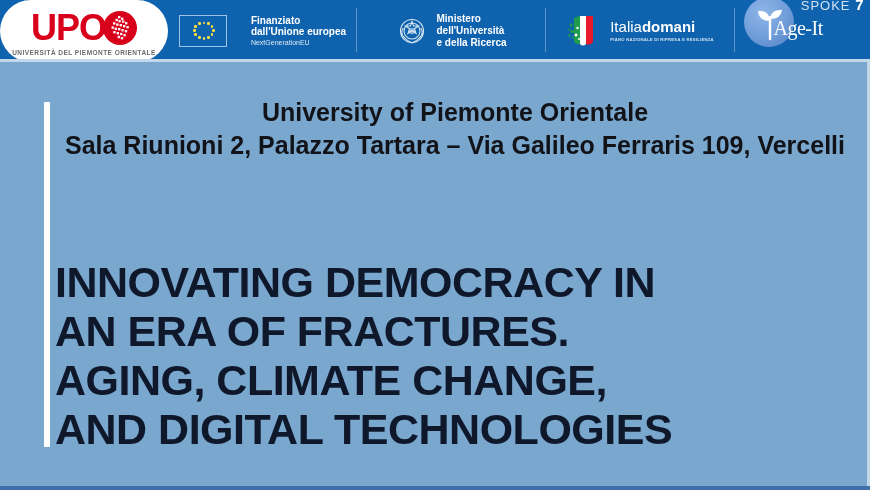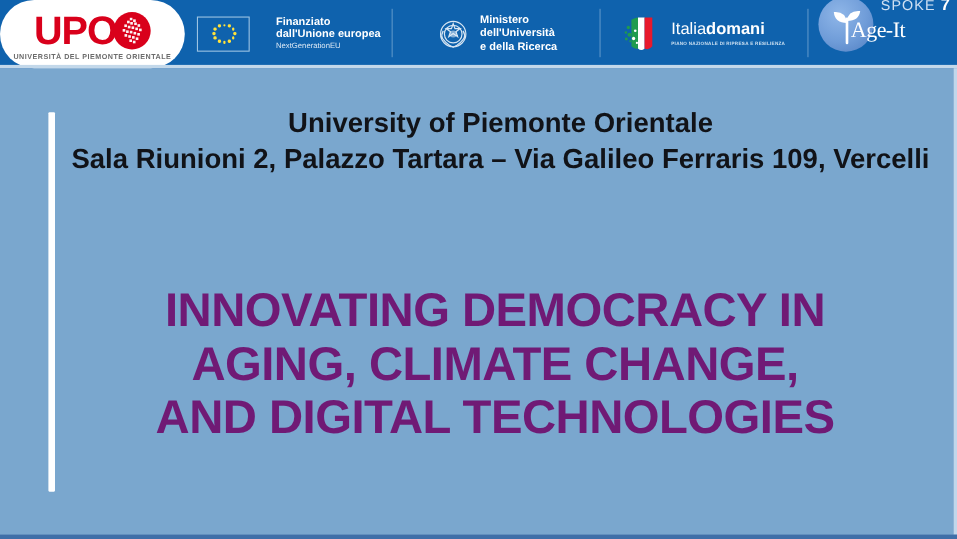--- a/index.html
+++ b/index.html
@@ -232,22 +232,21 @@
   }
   .info-line.l1 { font-size: 25px; }
   .info-line.l2 { font-size: 25px; }
   .info-line.l3 { font-size: 25px; }
 
   .title-block {
     position: absolute;
     left: 55px;
     top: 258px;
     width: 790px;
-    text-align: center;
-    color: #701a75;
+    color: #0f172a;
   }
   .title-line {
     font-weight: bold;
     font-size: 43px;
     line-height: 49px;
     letter-spacing: -0.5px;
     white-space: nowrap;
   }
 
   .edge-right {
@@ -392,18 +391,19 @@
 
   <div class="accent-line"></div>
 
   <div class="info-block">
     <div class="info-line l2">University of Piemonte Orientale</div>
     <div class="info-line l3">Sala Riunioni 2, Palazzo Tartara – Via Galileo Ferraris 109, Vercelli</div>
   </div>
 
   <div class="title-block">
     <div class="title-line">INNOVATING DEMOCRACY IN</div>
+    <div class="title-line">AN ERA OF FRACTURES.</div>
     <div class="title-line">AGING, CLIMATE CHANGE,</div>
     <div class="title-line">AND DIGITAL TECHNOLOGIES</div>
   </div>
 
   <div class="edge-right"></div>
 </div>
 
 </body></html>

